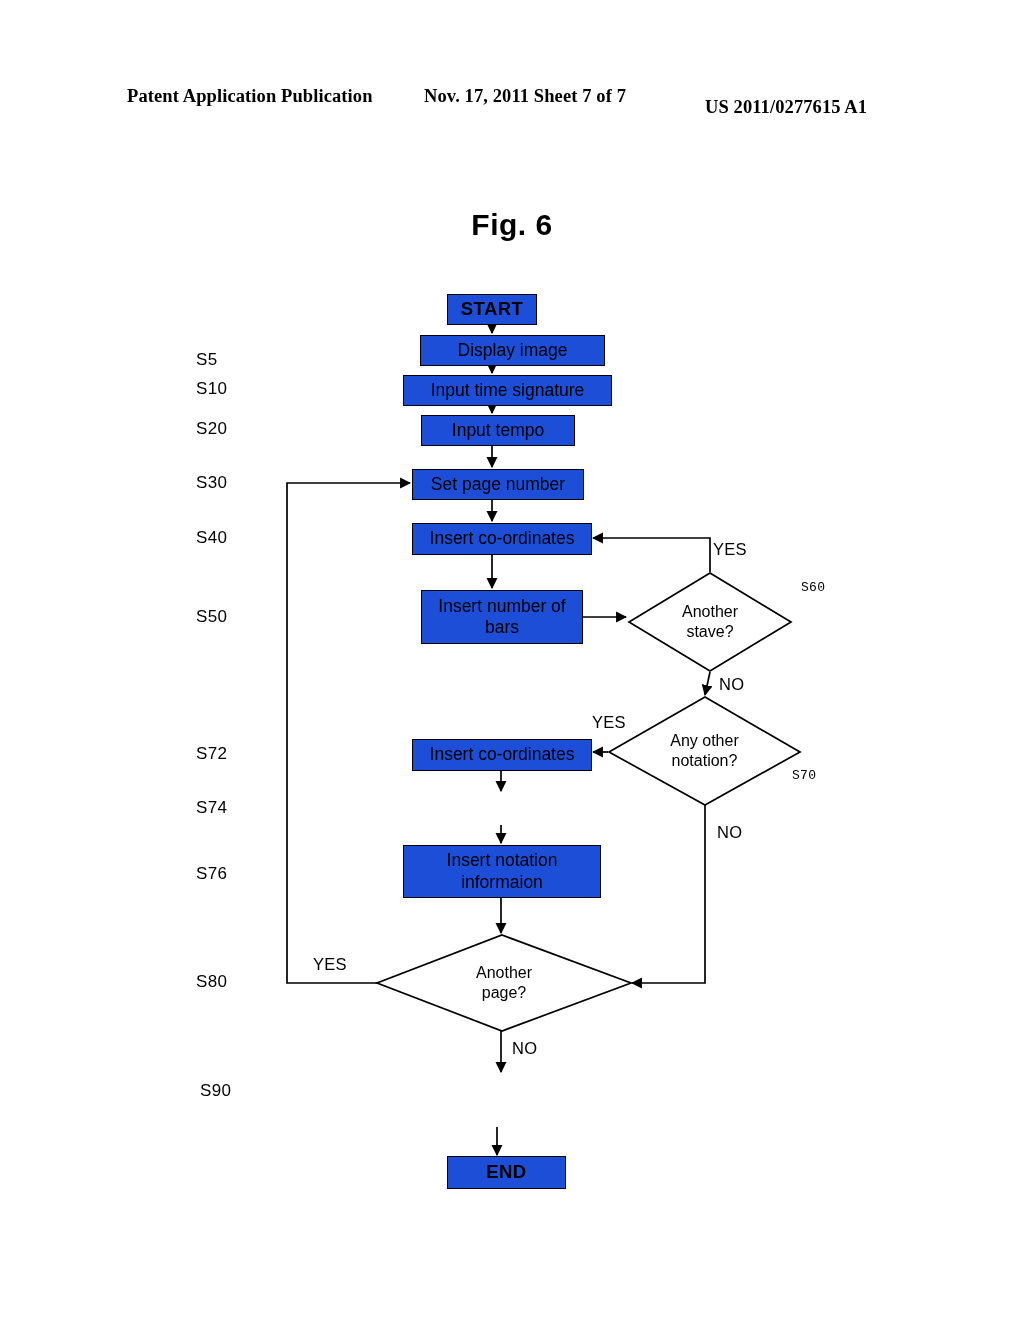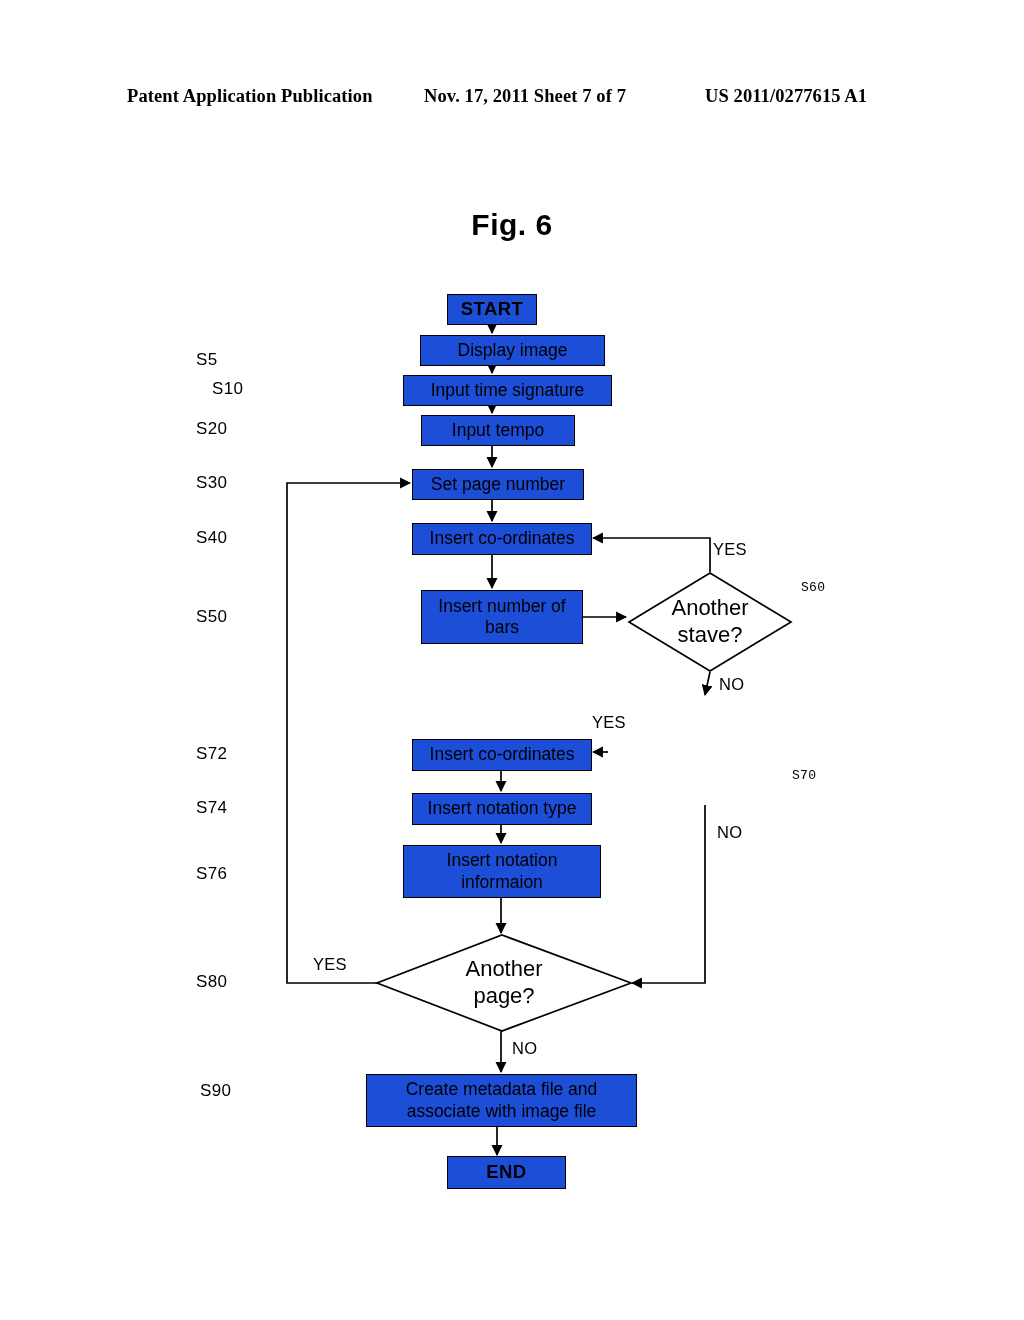--- a/index.html
+++ b/index.html
@@ -25,21 +25,21 @@
     width: 1024px;
     height: 26px;
     font-family: "Liberation Serif", serif;
     font-weight: bold;
     font-size: 18.5px;
     letter-spacing: 0.1px;
     white-space: nowrap;
   }
   #patent-header .hdr-left   { position: absolute; left: 127px; top: 0; }
   #patent-header .hdr-center { position: absolute; left: 424px; top: 0; }
-  #patent-header .hdr-right  { position: absolute; left: 705px; top: 0; }
+  #patent-header .hdr-right  { position: absolute; left: 705px; top: 11px; }
 
   
   #figure-title {
     position: absolute;
     left: 0;
     top: 208px;
     width: 1024px;
     text-align: center;
     font-family: "Liberation Sans", sans-serif;
     font-weight: bold;
@@ -91,21 +91,21 @@
     position: absolute;
     left: 0;
     top: 0;
     width: 100%;
     height: 100%;
     display: flex;
     align-items: center;
     justify-content: center;
     text-align: center;
     font-family: "Liberation Sans", sans-serif;
-    font-size: 22px;
+    font-size: 16px;
     line-height: 1.22;
     pointer-events: none;
   }
 
   
   .step-label {
     position: absolute;
     font-family: "Liberation Sans", sans-serif;
     font-size: 17px;
     letter-spacing: 0.3px;
@@ -210,65 +210,69 @@
 
   <div class="node-box" style="left:421px; top:590px; width:162px; height:54px;">
     <span>
       <span>Insert number of</span><br>
       <span>bars</span>
     </span>
   </div>
 
   <div class="node-box" style="left:412px; top:739px; width:180px; height:32px;">Insert co-ordinates</div>
 
-  <div class="node-box" style="left:412px; top:793px; width:180px; height:32px;">Insert notation type</div>
 
   <div class="node-box" style="left:403px; top:845px; width:198px; height:53px;">
     <span>
       <span>Insert notation</span><br>
       <span>informaion</span>
     </span>
   </div>
 
-  <div class="node-box" style="left:366px; top:1074px; width:271px; height:53px;">
-    <span>
-      <span>Create metadata file and</span><br>
-      <span>associate with image file</span>
-    </span>
-  </div>
 
   <div class="node-box terminal" style="left:447px; top:1156px; width:119px; height:33px;">END</div>
 
   <div class="node-diamond" style="left:628px; top:572px; width:164px; height:100px;">
     <svg width="164" height="100" viewBox="0 0 164 100" xmlns="http://www.w3.org/2000/svg">
       <polygon points="82,1 163,50 82,99 1,50" fill="#ffffff" stroke="#000000" stroke-width="1.7"></polygon>
     </svg>
     <div class="diamond-label">
       <span>
         <span>Another</span><br>
         <span>stave?</span>
       </span>
     </div>
   </div>
 
+  <div class="node-diamond" style="left:608px; top:696px; width:193px; height:110px;">
+    <svg width="193" height="110" viewBox="0 0 193 110" xmlns="http://www.w3.org/2000/svg">
+      <polygon points="97,1 192,56 97,109 1,56" fill="#ffffff" stroke="#000000" stroke-width="1.7"></polygon>
+    </svg>
+    <div class="diamond-label">
+      <span>
+        <span>Any other</span><br>
+        <span>notation?</span>
+      </span>
+    </div>
+  </div>
 
   <div class="node-diamond" style="left:376px; top:934px; width:256px; height:98px;">
     <svg width="256" height="98" viewBox="0 0 256 98" xmlns="http://www.w3.org/2000/svg">
       <polygon points="126,1 255,49 126,97 1,49" fill="#ffffff" stroke="#000000" stroke-width="1.7"></polygon>
     </svg>
     <div class="diamond-label">
       <span>
         <span>Another</span><br>
         <span>page?</span>
       </span>
     </div>
   </div>
 
   <div class="step-label" style="left:196px; top:350px;">S5</div>
-  <div class="step-label" style="left:212px; top:379px;">S10</div>
+  <div class="step-label" style="left:196px; top:379px;">S10</div>
   <div class="step-label" style="left:196px; top:419px;">S20</div>
   <div class="step-label" style="left:196px; top:473px;">S30</div>
   <div class="step-label" style="left:196px; top:528px;">S40</div>
   <div class="step-label" style="left:196px; top:607px;">S50</div>
   <div class="step-label" style="left:196px; top:744px;">S72</div>
   <div class="step-label" style="left:196px; top:798px;">S74</div>
   <div class="step-label" style="left:196px; top:864px;">S76</div>
   <div class="step-label" style="left:196px; top:972px;">S80</div>
   <div class="step-label" style="left:200px; top:1081px;">S90</div>
 

